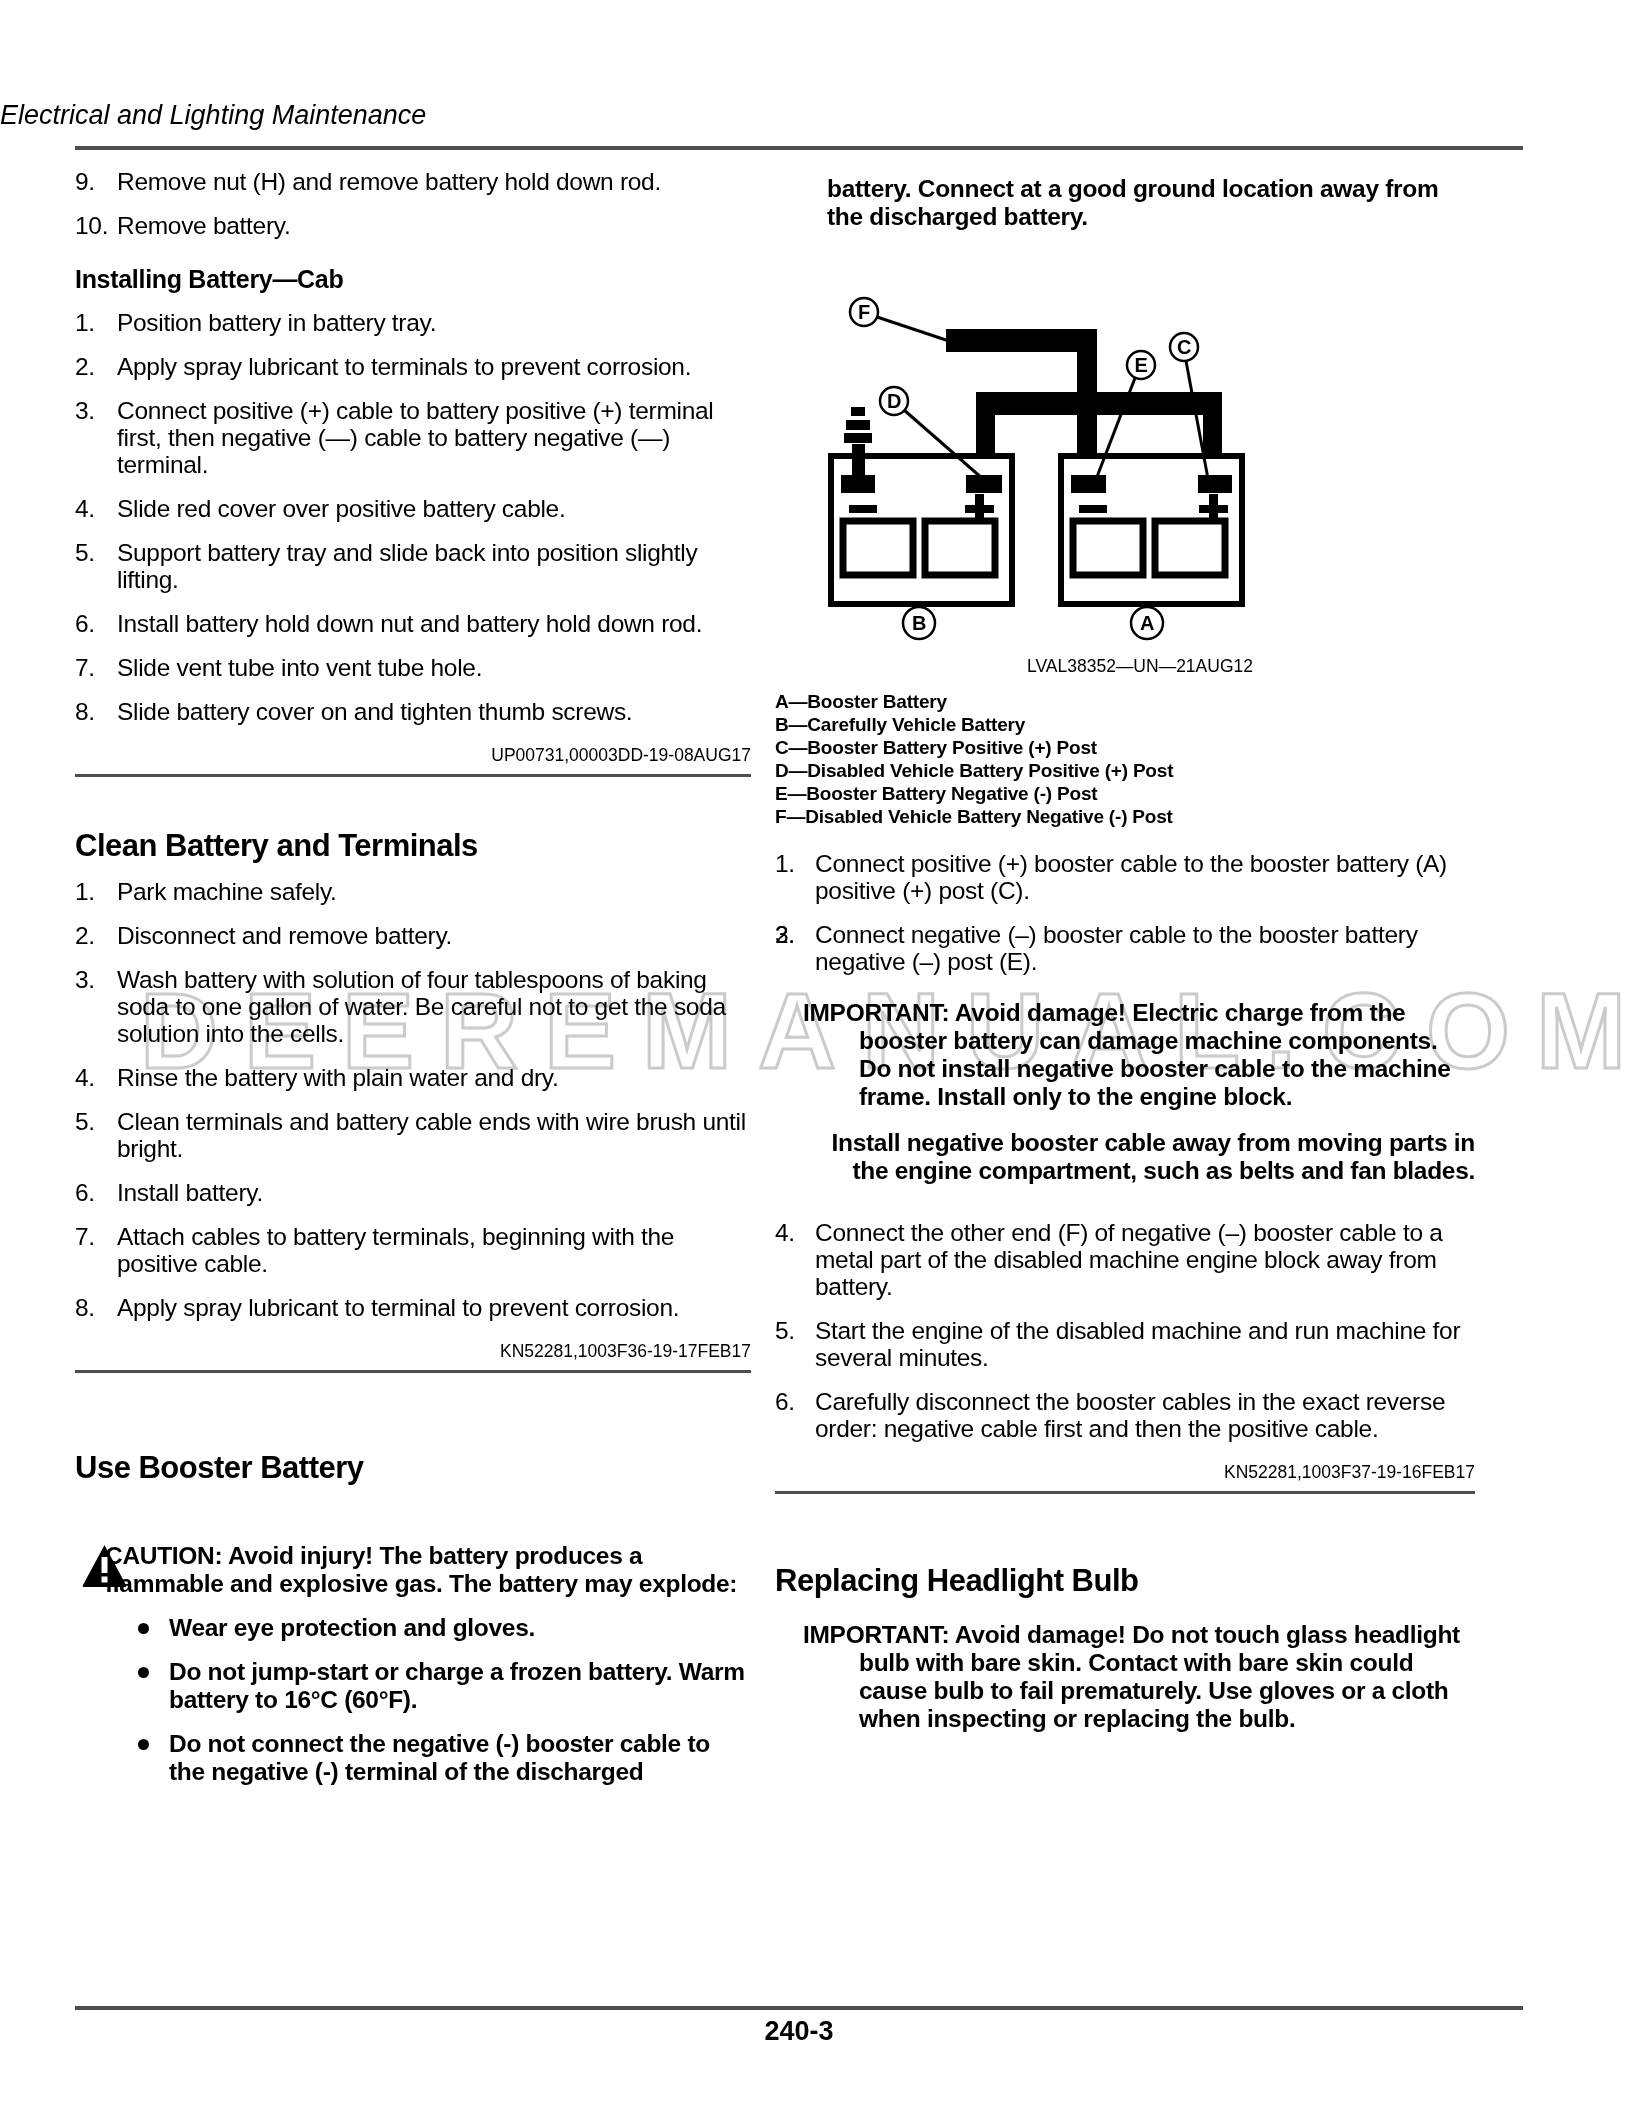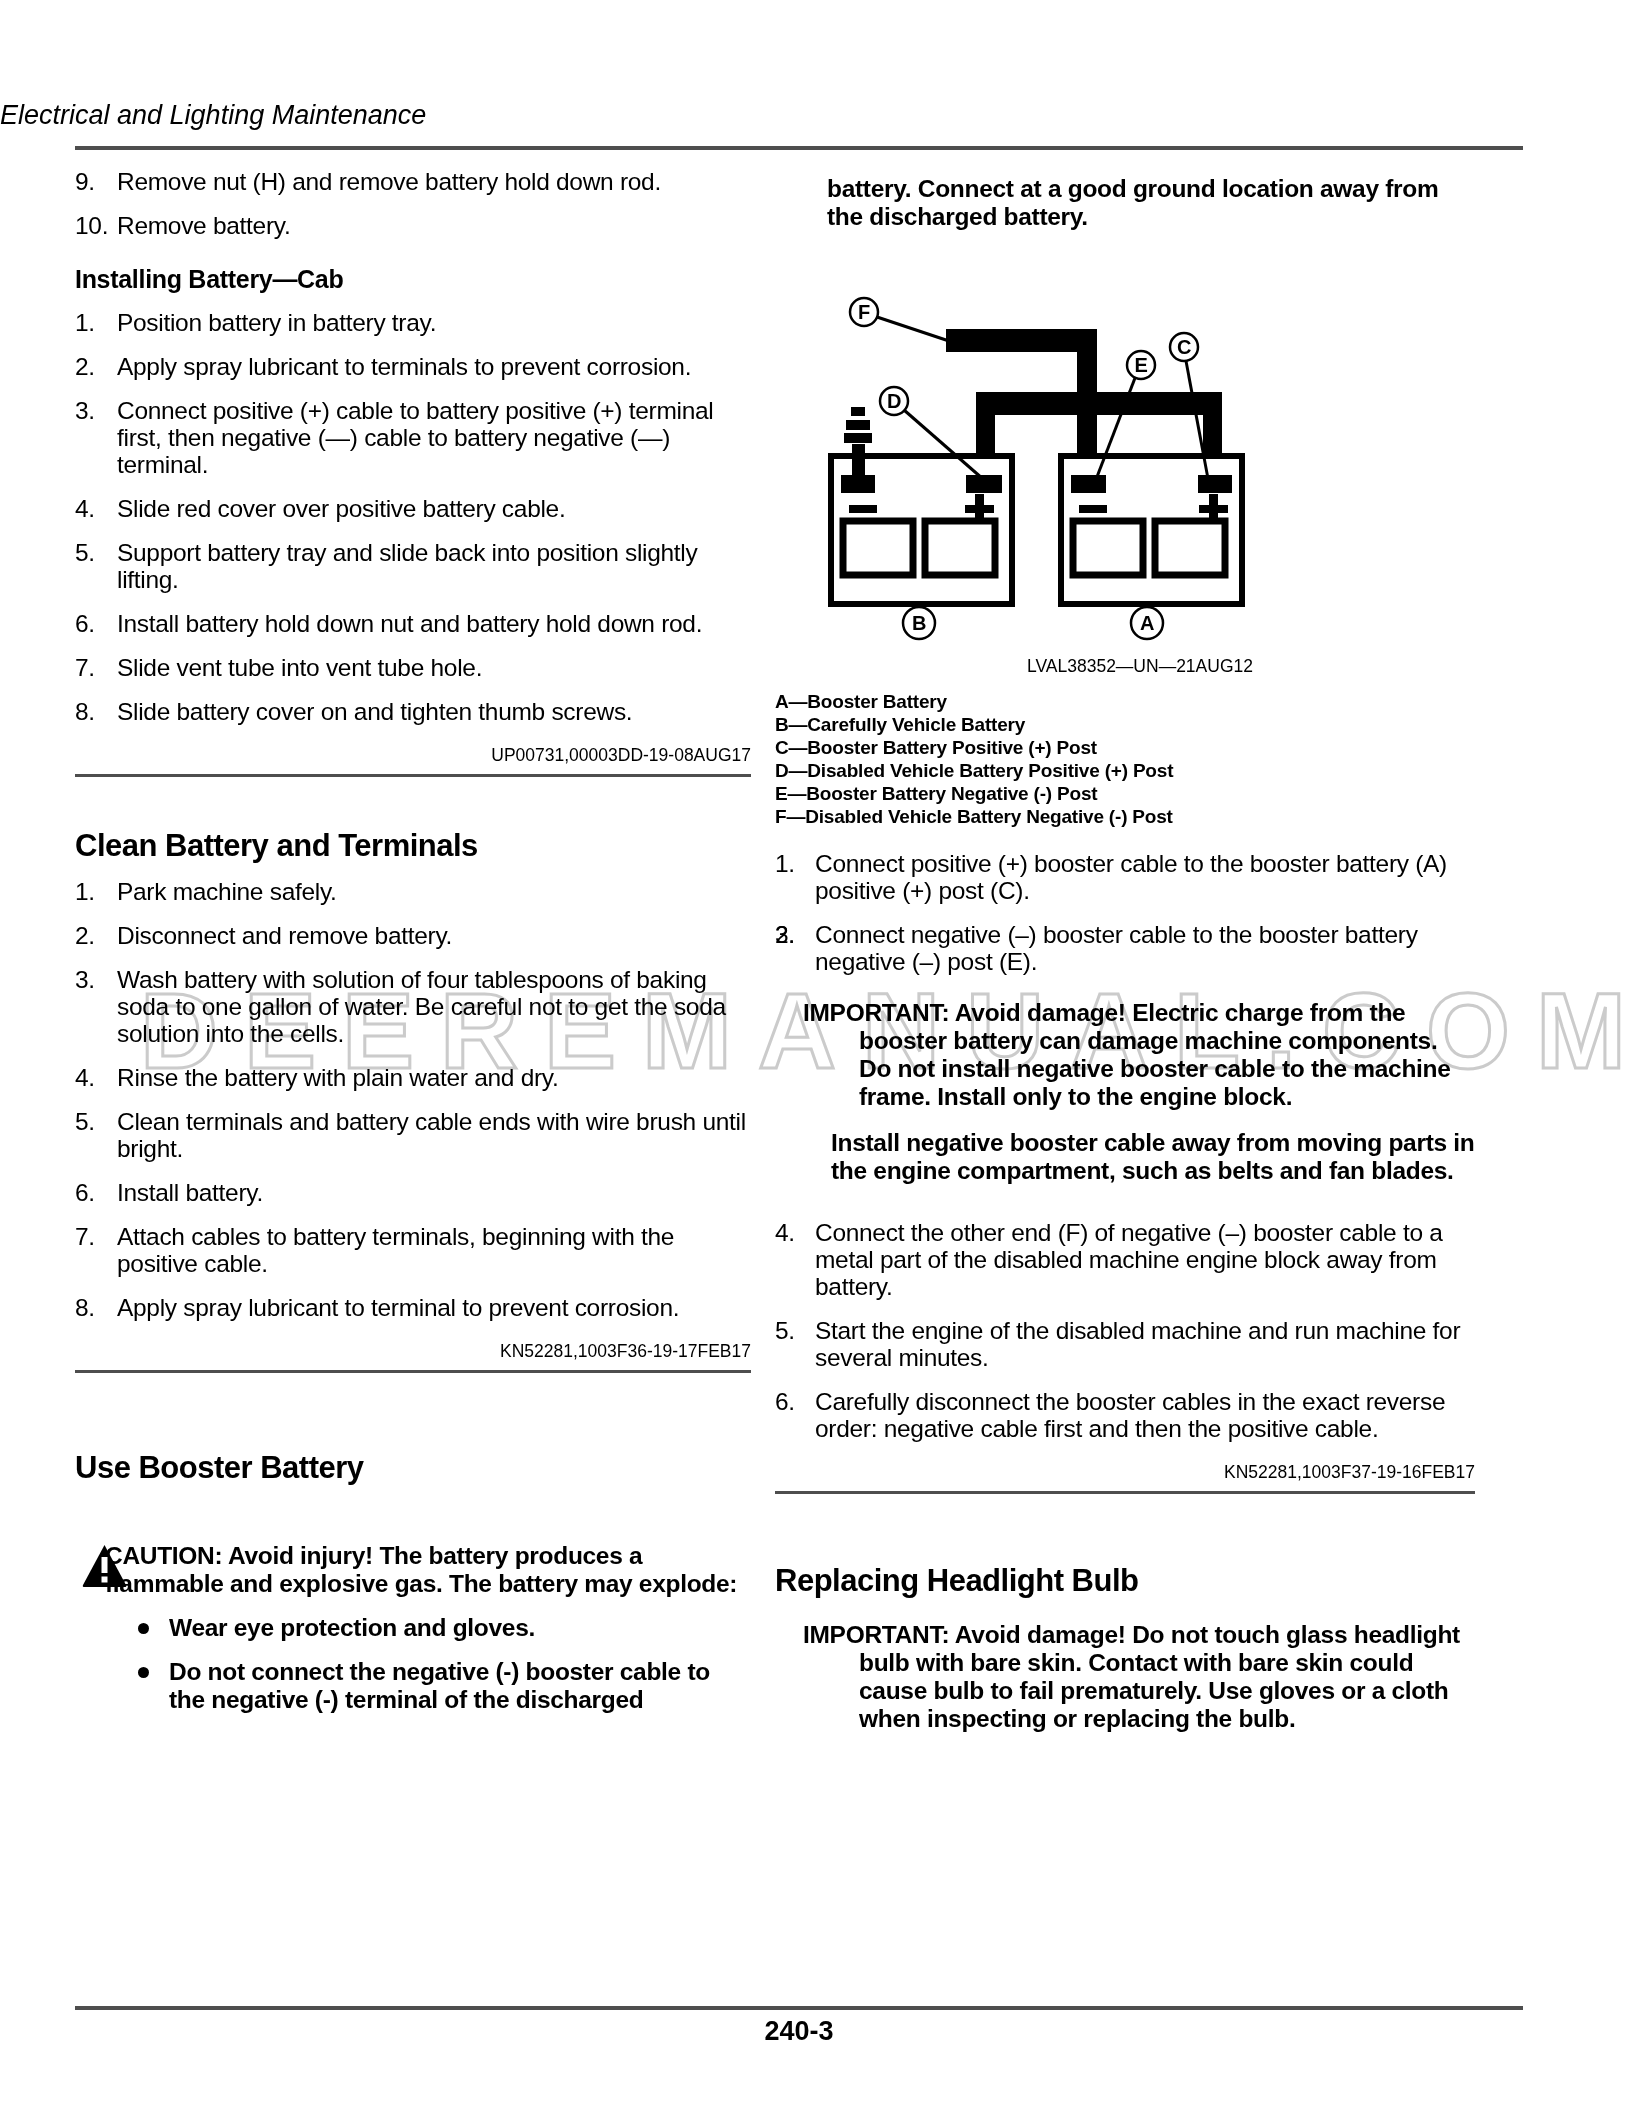--- a/index.html
+++ b/index.html
@@ -42,21 +42,21 @@
   .code { font-size:17.5px; letter-spacing:0; text-align:right; margin-top:8px; }
   .sec-rule { height:3px; margin-top:5px; }
   
   .bold-par { font-weight:bold; line-height:28px; }
   .caution { position:relative; margin-top:58px; }
   .caution-icon { position:absolute; left:6px; top:2px; }
   .caution-text { margin-left:30px; }
   .bullet { position:relative; padding-left:94px; margin-top:16px; font-weight:bold; line-height:28px; }
   .bullet .dot { position:absolute; left:63px; top:9px; width:11px; height:11px; border-radius:50%; background:#000; }
   .important-hang { font-weight:bold; line-height:28px; padding-left:56px; text-indent:-56px; margin-top:24px;margin-left:28px; }
-  .important-ind  { font-weight:bold; line-height:28px; margin-left:56px; margin-top:18px; }
+  .important-ind  { font-weight:bold; line-height:28px; margin-left:56px; margin-top:18px;text-align:right; }
   .continuation   { font-weight:bold; line-height:28px; margin-left:52px; }
   
   .figure { width:498px; margin-top:48px; }
   .figure svg { display:block; margin-left:38px; }
   .figure .code { padding-right:20px; margin-top:4px; }
   .legend { margin-top:10px; font-size:19px; line-height:23px; font-weight:bold; letter-spacing:-0.2px; }
   .steps { margin-top:22px; }
 </style>
 </head>
 <body>
@@ -164,20 +164,24 @@
           <rect x="20.5" y="13" width="6" height="16" fill="#fff"></rect>
           <rect x="20.5" y="32.5" width="6" height="6" fill="#fff"></rect>
         </svg>
       </span>
       <div class="caution-text bold-par">CAUTION: Avoid injury! The battery produces a flammable and explosive gas. The battery may explode:</div>
     </div>
 
     <div class="bullet">
       <span class="dot"></span>
       <span>Wear eye protection and gloves.</span>
+    </div>
+    <div class="bullet">
+      <span class="dot"></span>
+      <span>Do not jump-start or charge a frozen battery. Warm battery to 16°C (60°F).</span>
     </div>
     <div class="bullet">
       <span class="dot"></span>
       <span>Do not connect the negative (-) booster cable to the negative (-) terminal of the discharged</span>
     </div>
   </div>
 
   <div class="col col-right">
 
     <div class="continuation">battery. Connect at a good ground location away from the discharged battery.</div>

